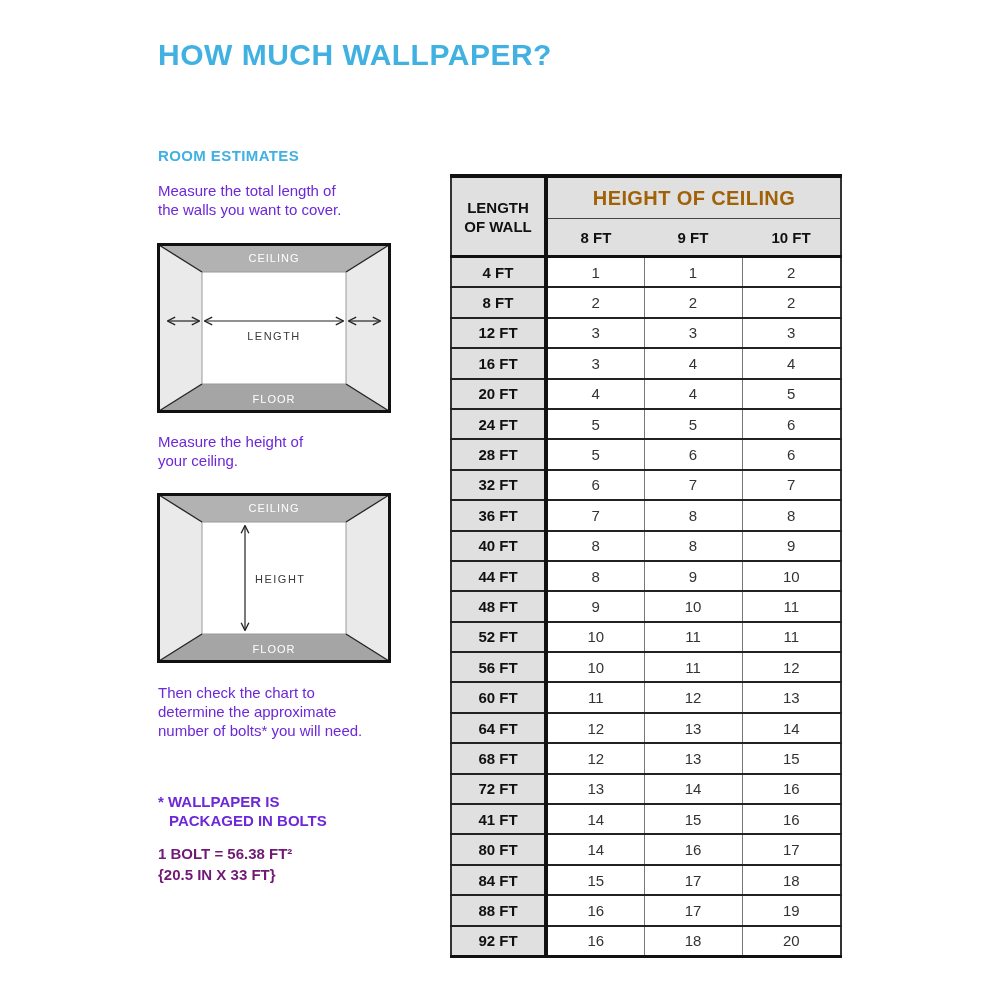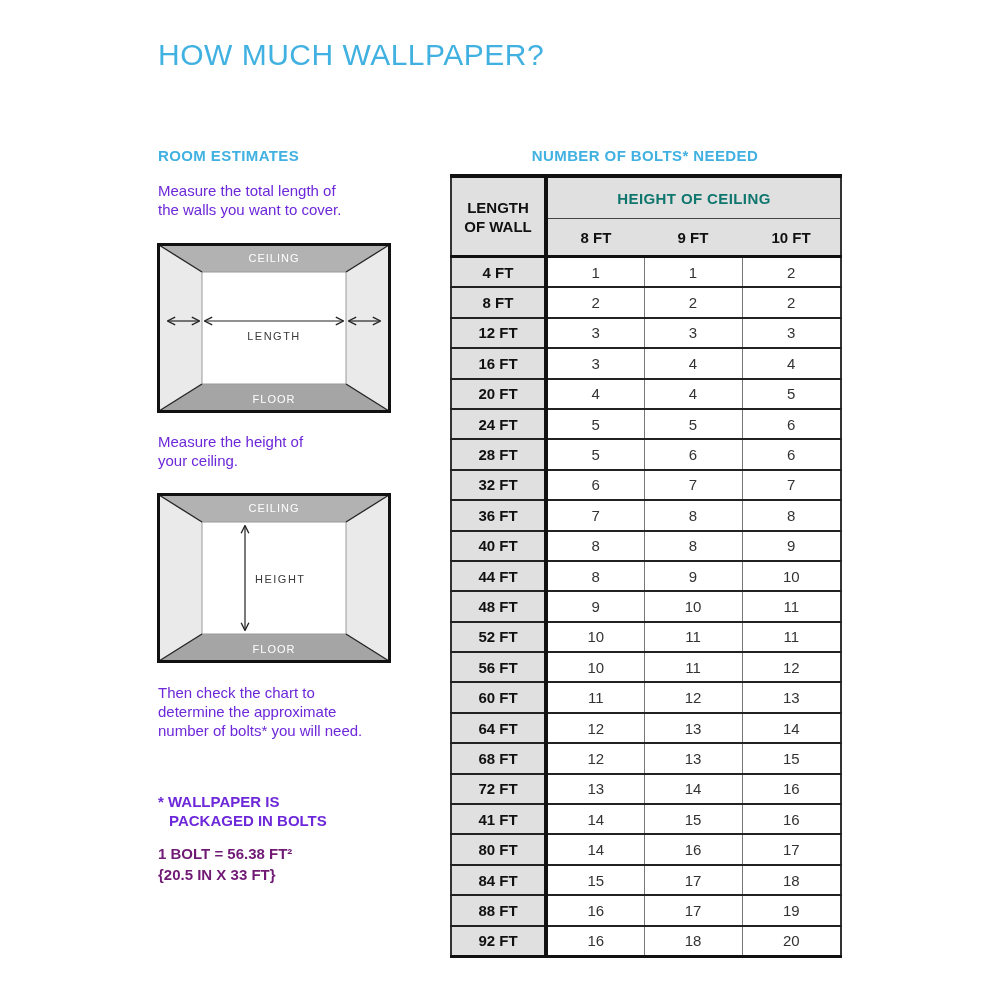--- a/index.html
+++ b/index.html
@@ -2,21 +2,21 @@
 <html><head>
 <meta charset="utf-8">
 <style>
   html,body { margin:0; padding:0; background:#fff; }
   #page {
     position:relative; width:1000px; height:1000px; background:#ffffff;
     font-family:"Liberation Sans", sans-serif; overflow:hidden;
   }
   .abs { position:absolute; }
   #main-title {
-    left:158px; top:38px; font-size:30px; font-weight:normal;
+    left:158px; top:38px; font-size:30px; font-weight:bold;
     color:#41b1e1; letter-spacing:0.5px;text-align:right;
   }
   .section-heading {
     font-size:15px; font-weight:bold; color:#41b1e1; letter-spacing:0.4px;
   }
   #room-estimates-heading { left:158px; top:147px; }
   #table-heading { left:450px; top:147px; width:390px; text-align:center; }
   .para {
     font-size:15px; color:#6d28d9; line-height:19px; white-space:pre-line;
   }
@@ -36,21 +36,21 @@
     border-top:4px solid #111; border-bottom:3px solid #111;
   }
   table.bolt-table th, table.bolt-table td { text-align:center; padding:0; }
   th.corner {
     width:95px; background:#e0e0e0; border-left:2px solid #333;
     border-right:4px solid #111; border-bottom:3px solid #111;
     font-size:15px; font-weight:bold; color:#111; line-height:19px;
   }
   th.group {
     background:#e0e0e0; border-bottom:1px solid #444; border-right:2px solid #333;
-    height:40px; font-size:15px; font-weight:bold; color:#0f766e; letter-spacing:0.4px;
+    height:40px; font-size:20px; font-weight:bold; color:#a16207; letter-spacing:0.4px;
   }
   th.sub {
     background:#e0e0e0; border-bottom:3px solid #111; height:36px;
     font-size:15px; font-weight:bold; color:#111;
   }
   th.sub:last-child { border-right:2px solid #333; }
   td.rowhead {
     background:#e0e0e0; border-left:2px solid #333; border-right:4px solid #111;
     border-bottom:2px solid #222; font-size:15px; font-weight:bold; color:#111;
   }
@@ -129,21 +129,20 @@
   <div id="footnote" class="abs">
     <div>* WALLPAPER IS</div>
     <div class="indent">PACKAGED IN BOLTS</div>
   </div>
 
   <div id="bolt-info" class="abs">
     <div>1 BOLT = 56.38 FT²</div>
     <div>{20.5 IN X 33 FT}</div>
   </div>
 
-  <div id="table-heading" class="abs section-heading">NUMBER OF BOLTS* NEEDED</div>
 
   <div id="bolt-table-wrap" class="abs">
     <table class="bolt-table">
       <colgroup>
         <col style="width:95px">
           <col style="width:98px">
           <col style="width:98px">
           <col style="width:99px">
       </colgroup>
       <thead>

